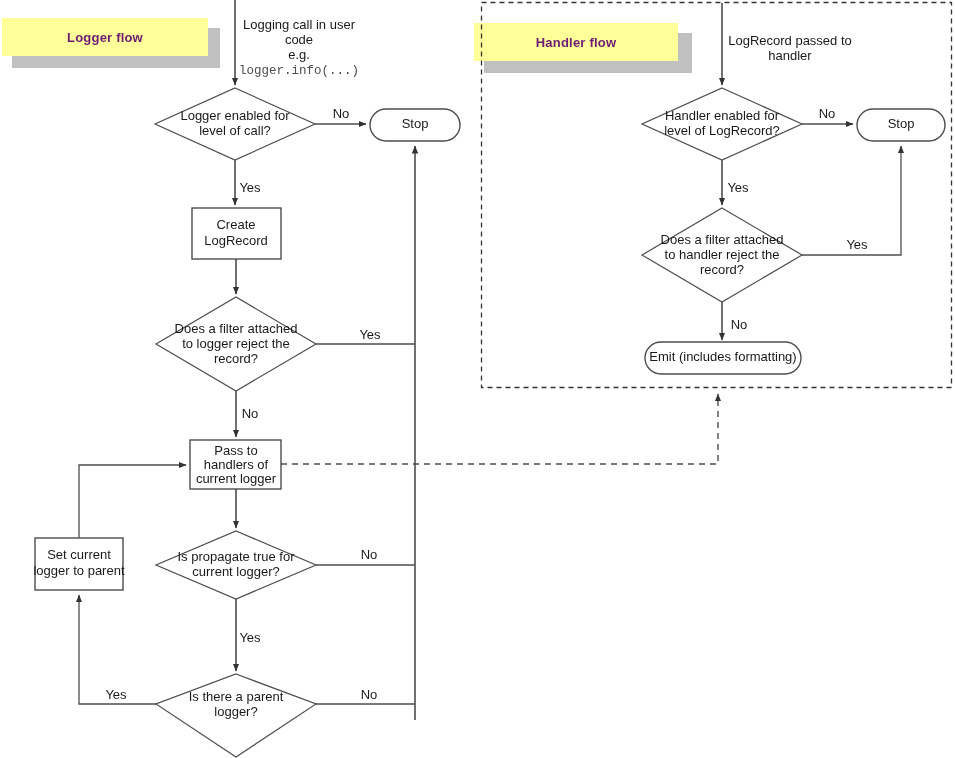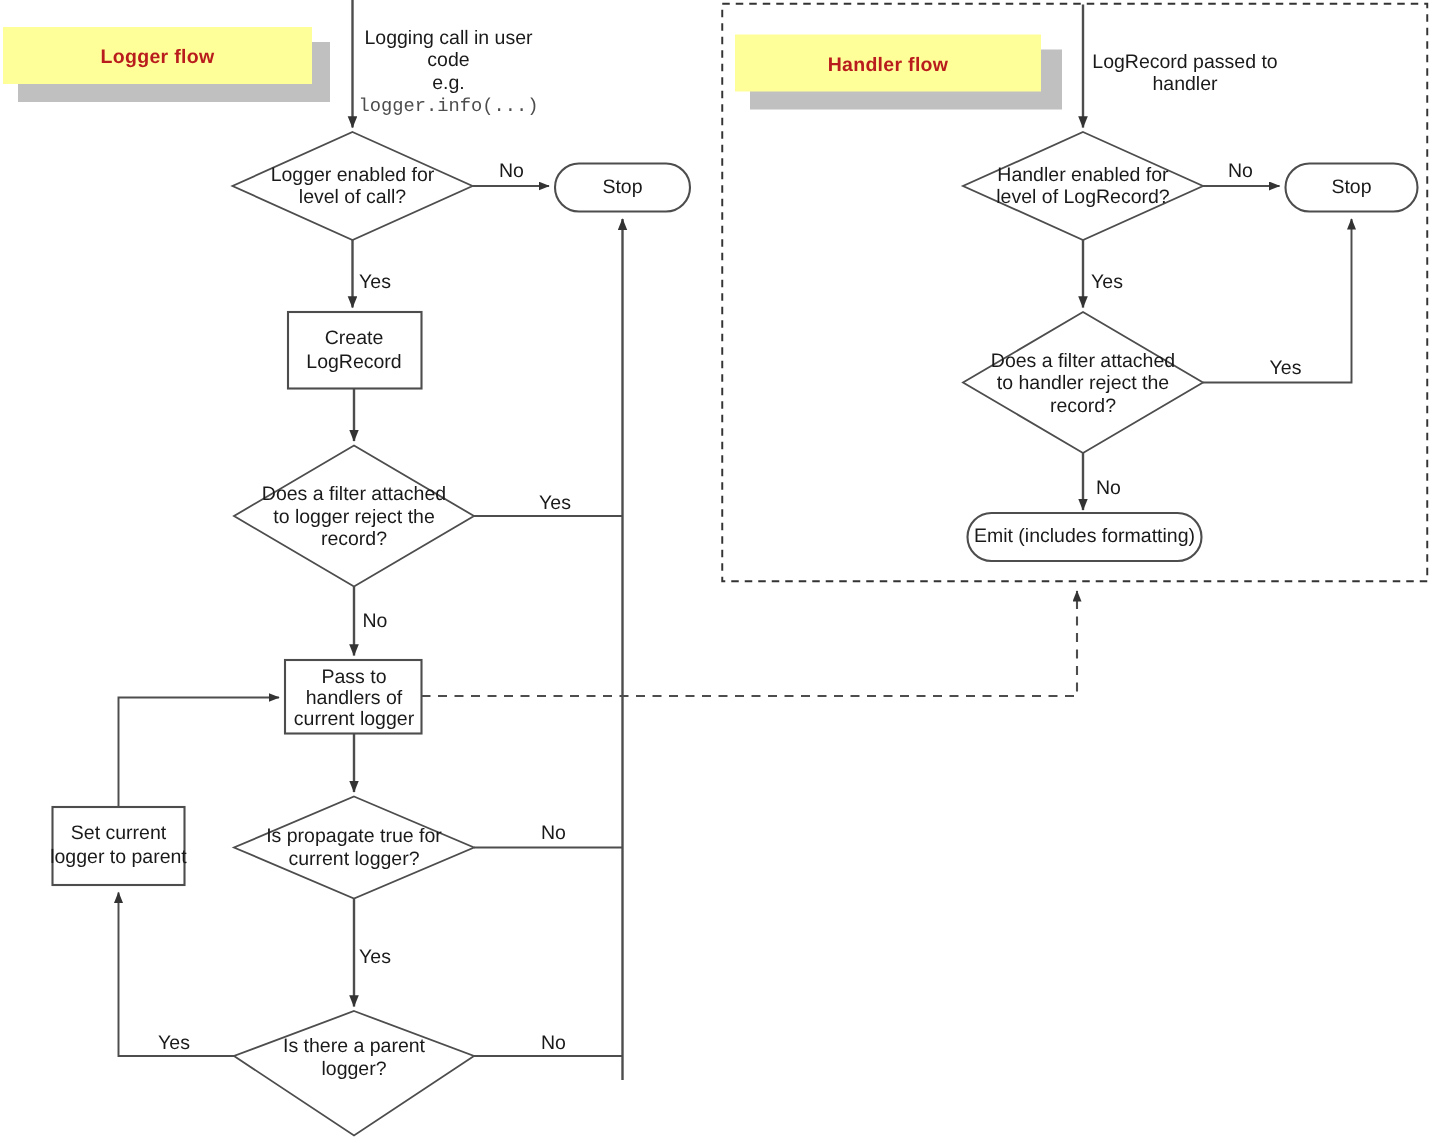--- a/index.html
+++ b/index.html
@@ -90,37 +90,37 @@
     position: absolute;
     background: #ffff99;
     display: flex;
     align-items: center;
     justify-content: center;
   }
   .banner-label {
     font-family: "Liberation Sans", sans-serif;
     font-size: 13px;
     font-weight: bold;
-    color: #b91c1c;
+    color: #701a75;
     letter-spacing: 0.2px;
   }
 </style>
 </head>
 <body>
 
 <div id="canvas">
 
   <div class="banner" style="left:2px; top:18px; width:218px; height:50px;">
     <div class="banner-shadow" style="left:10px; top:10px; width:208px; height:40px;"></div>
     <div class="banner-body" style="left:0px; top:0px; width:206px; height:38px;">
       <span class="banner-label">Logger flow</span>
     </div>
   </div>
 
-  <div class="banner" style="left:490px; top:23px; width:218px; height:50px;">
+  <div class="banner" style="left:474px; top:23px; width:218px; height:50px;">
     <div class="banner-shadow" style="left:10px; top:10px; width:208px; height:40px;"></div>
     <div class="banner-body" style="left:0px; top:0px; width:204px; height:38px;">
       <span class="banner-label">Handler flow</span>
     </div>
   </div>
 
   <svg id="flow" viewBox="0 0 955 758">
     <defs>
       <marker id="arrow" markerWidth="9" markerHeight="9" refX="7.5" refY="3.2" orient="auto" markerUnits="userSpaceOnUse">
         <path d="M0,0 L8,3.2 L0,6.4 z" fill="#333333"></path>

